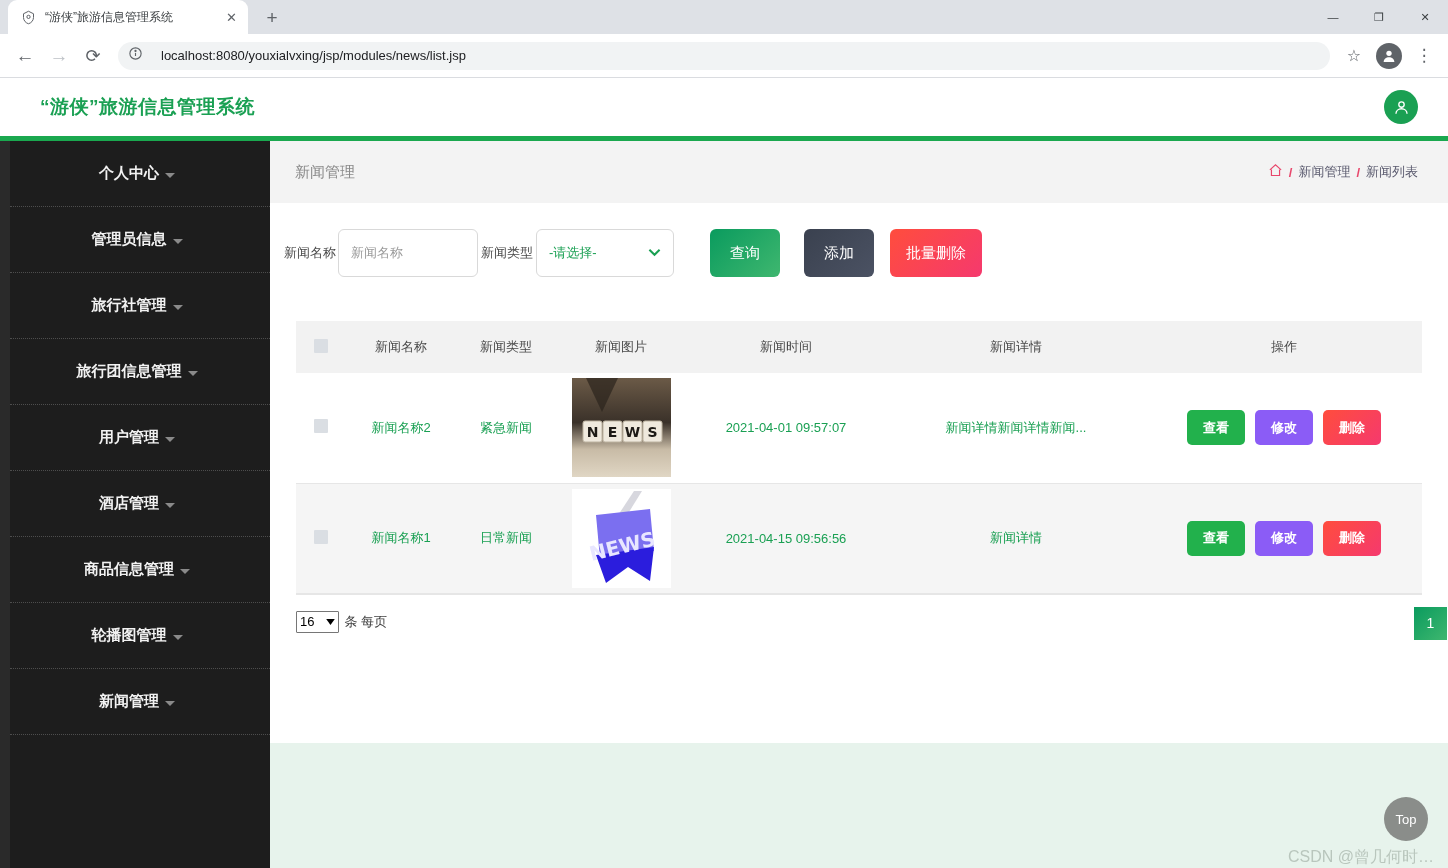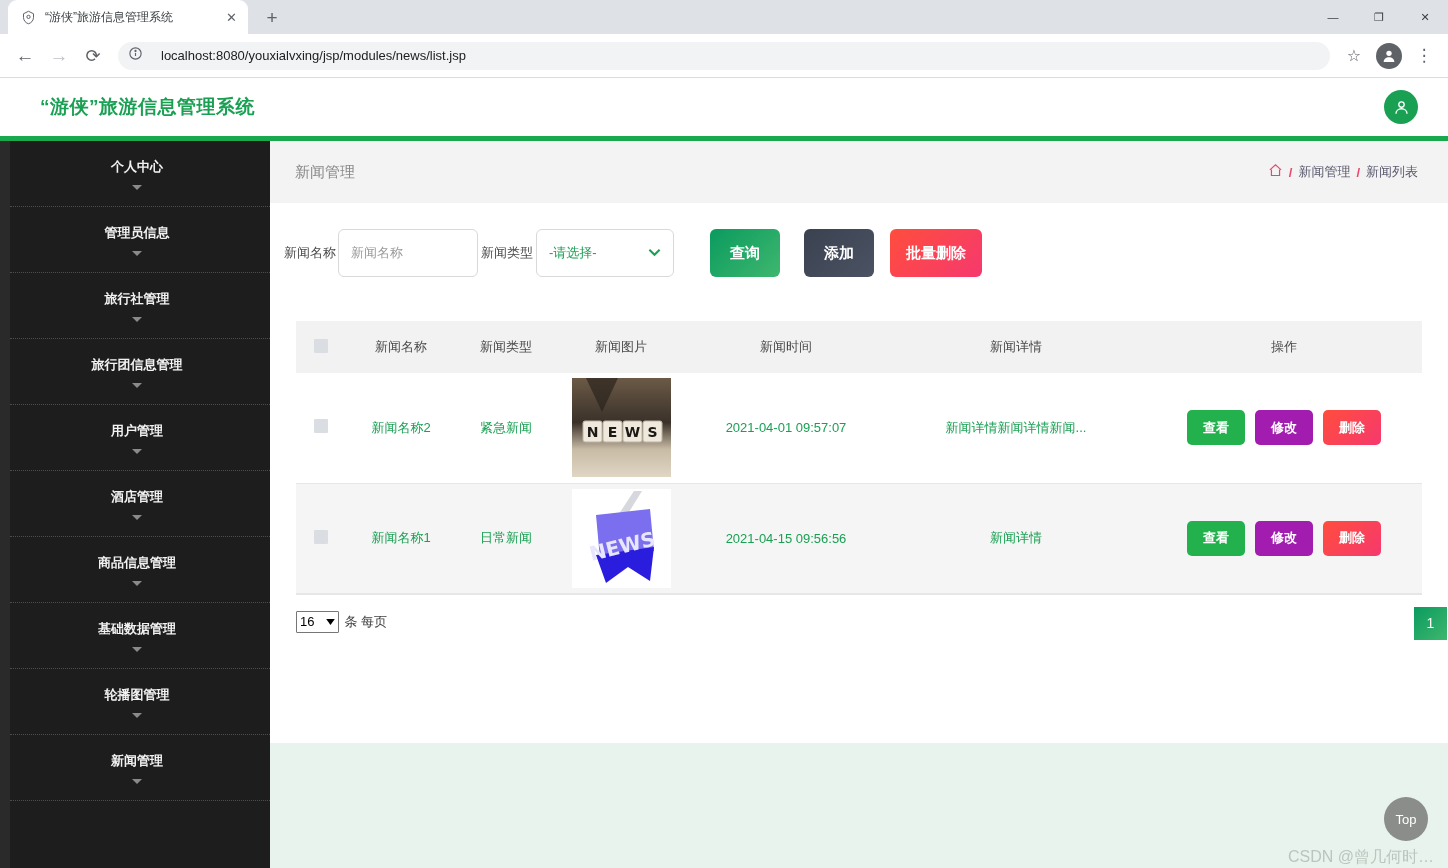--- a/index.html
+++ b/index.html
@@ -102,23 +102,22 @@
 
   
   .sidebar {
     width: 270px; flex: 0 0 270px; background: #1d1d1d;
     border-left: 10px solid #2a2a2a;
     overflow: hidden;
   }
   .menu-item {
     height: 66px; display: flex; align-items: center; justify-content: center;
     gap: 6px; border-bottom: 1px dotted #4d4d4d;
-    color: #f2f2f2; font-size: 13px; font-weight: bold;
+    color: #f2f2f2; font-size: 15px; font-weight: bold;
     padding-right: 6px;
-    flex-direction: column;
   }
   .menu-caret {
     width: 0; height: 0;
     border-left: 5px solid transparent; border-right: 5px solid transparent;
     border-top: 5px solid #8a8a8a; margin-top: 3px;
   }
 
   
   .main { flex: 1; background: #e7f3ec; position: relative; overflow: hidden; }
 
@@ -148,21 +147,21 @@
   }
   .f-select {
     width: 138px; height: 48px; margin-left: 3px;
     border: 1px solid #d9d9d9; border-radius: 6px;
     padding: 8px 12px; font-size: 13px; color: #1aa053;
     display: flex; align-items: center; justify-content: space-between;
   }
   .sel-caret { color: #1aa053; font-size: 12px; font-weight: bold; }
   .btn {
     height: 48px; border-radius: 6px; color: #fff;
-    font-size: 15px; font-weight: bold;
+    font-size: 15px; font-weight: normal;
     display: flex; align-items: center; justify-content: center;
     padding: 0 20px;
   }
   .btn-query { background: linear-gradient(135deg,#0a9b5e,#3fb76f); margin-left: 36px; }
   .btn-add { background: linear-gradient(135deg,#3a414f,#4b5263); margin-left: 24px; }
   .btn-batch { background: linear-gradient(135deg,#ff4d3d,#f5396e); margin-left: 16px; padding: 0 16px; }
 
   .table-wrap { margin: 44px 26px 0 26px; border-bottom: 1px solid #e6e6e6; }
   table { width: 100%; border-collapse: collapse; }
   thead th {
@@ -190,21 +189,21 @@
     width: 99px; height: 99px; display: block; margin: 0 auto;
   }
 
   .act-btns { display: flex; gap: 10px; justify-content: center; }
   .abtn {
     width: 58px; height: 35px; border-radius: 5px; color: #fff;
     font-size: 13px; font-weight: bold;
     display: flex; align-items: center; justify-content: center;
   }
   .abtn-view { background: #22b14c; }
-  .abtn-edit { background: #a21caf; }
+  .abtn-edit { background: #8b5cf6; }
   .abtn-del { background: linear-gradient(135deg,#ff4d3d,#f5396e); }
 
   .pager-row {
     display: flex; align-items: center; padding: 16px 26px 0 26px;
     position: relative;
   }
   .page-size-select {
     height: 22px; border: 1px solid #767676; background: #fff;
     font-size: 13px; color: #000; padding: 0 3px;
     display: flex; align-items: center; gap: 12px; border-radius: 1px;
@@ -313,24 +312,20 @@
       <div class="menu-item">
         <span>用户管理</span>
         <span class="menu-caret"></span>
       </div>
       <div class="menu-item">
         <span>酒店管理</span>
         <span class="menu-caret"></span>
       </div>
       <div class="menu-item">
         <span>商品信息管理</span>
-        <span class="menu-caret"></span>
-      </div>
-      <div class="menu-item">
-        <span>基础数据管理</span>
         <span class="menu-caret"></span>
       </div>
       <div class="menu-item">
         <span>轮播图管理</span>
         <span class="menu-caret"></span>
       </div>
       <div class="menu-item">
         <span>新闻管理</span>
         <span class="menu-caret"></span>
       </div>

